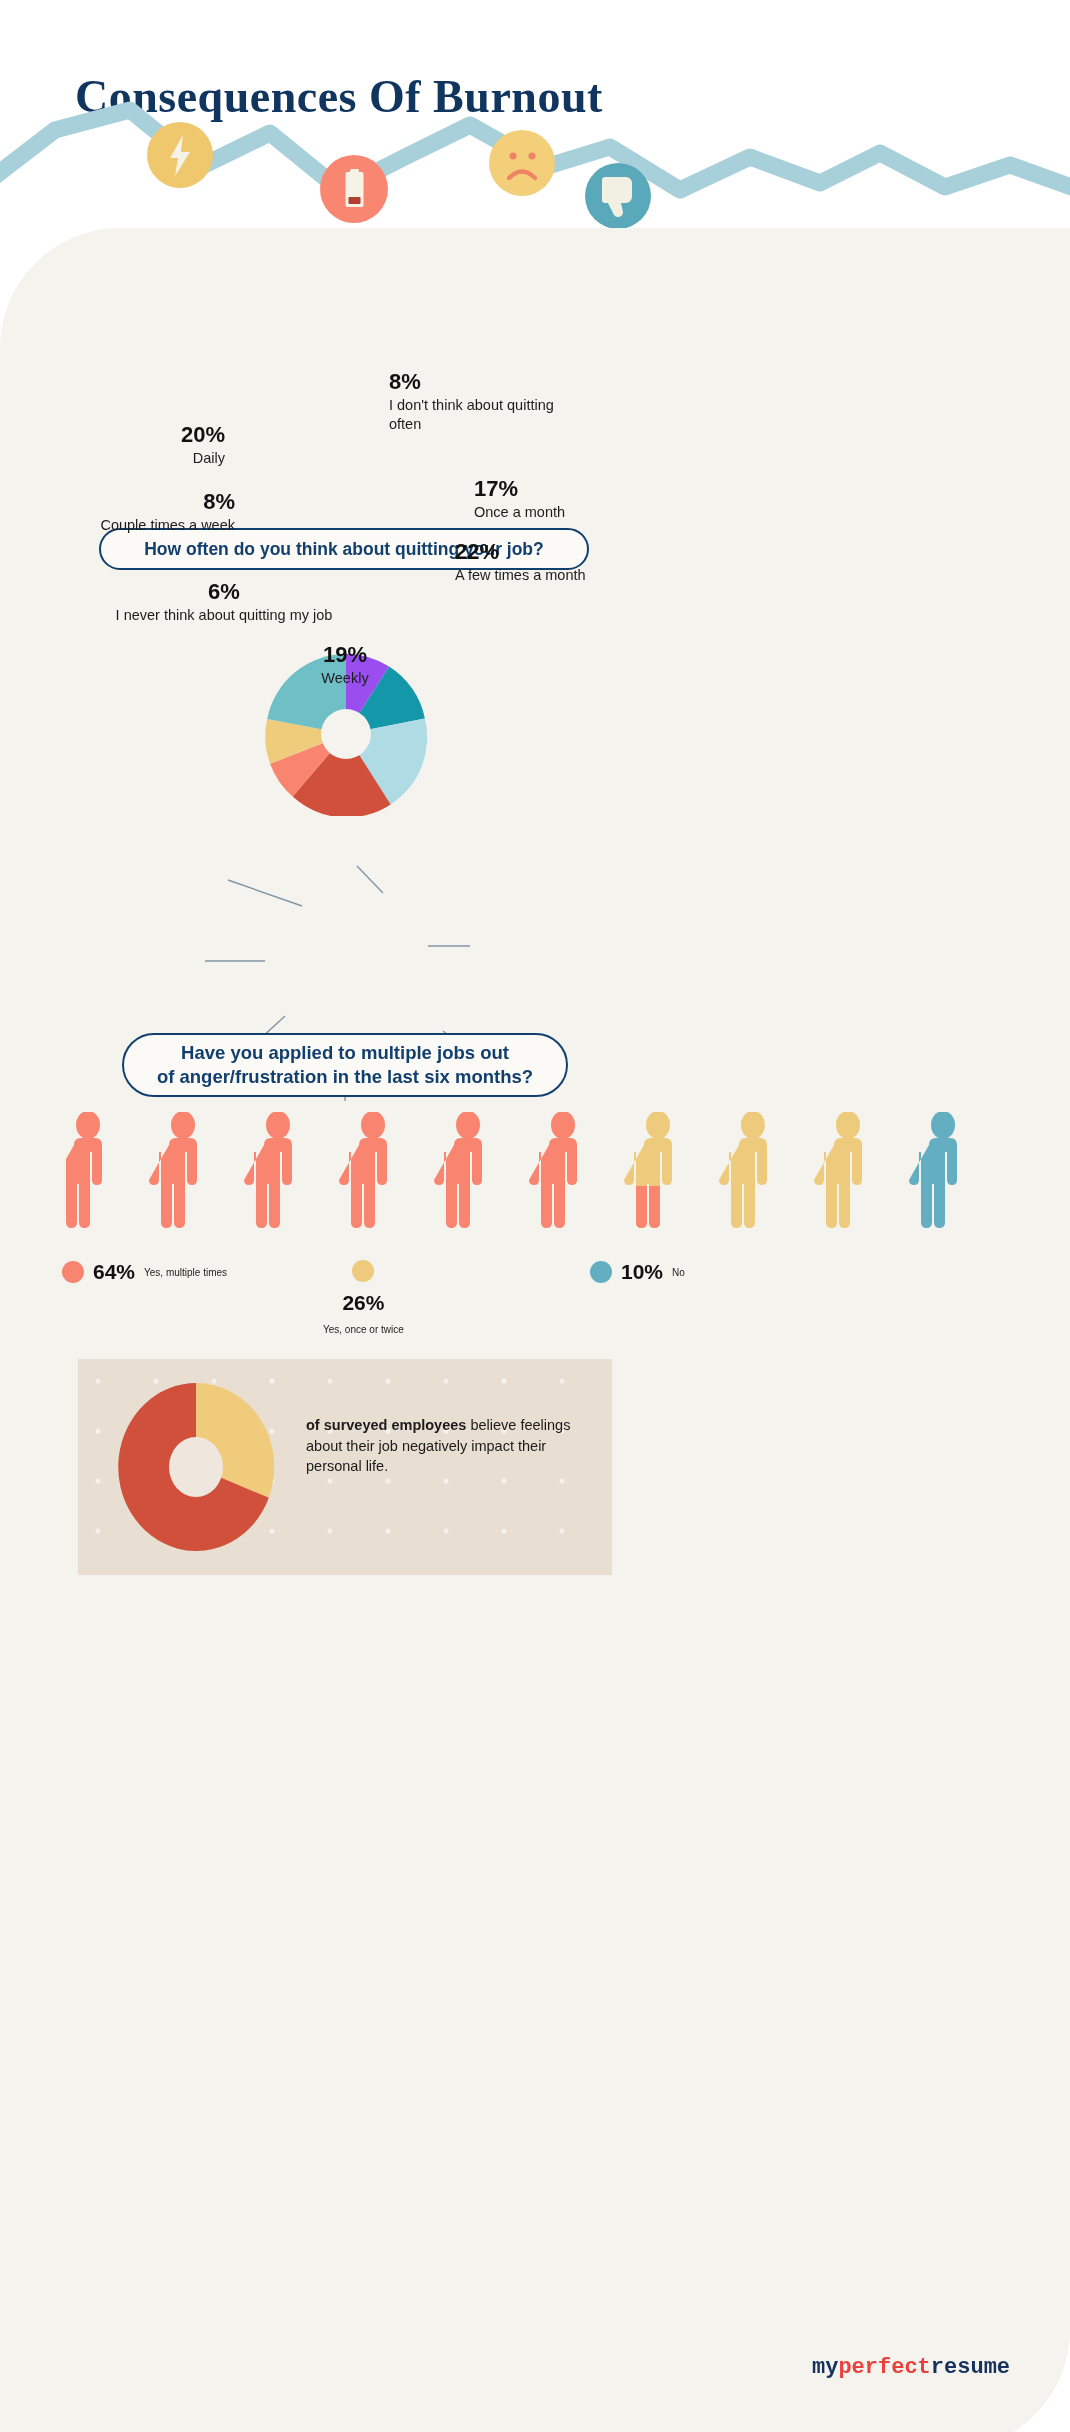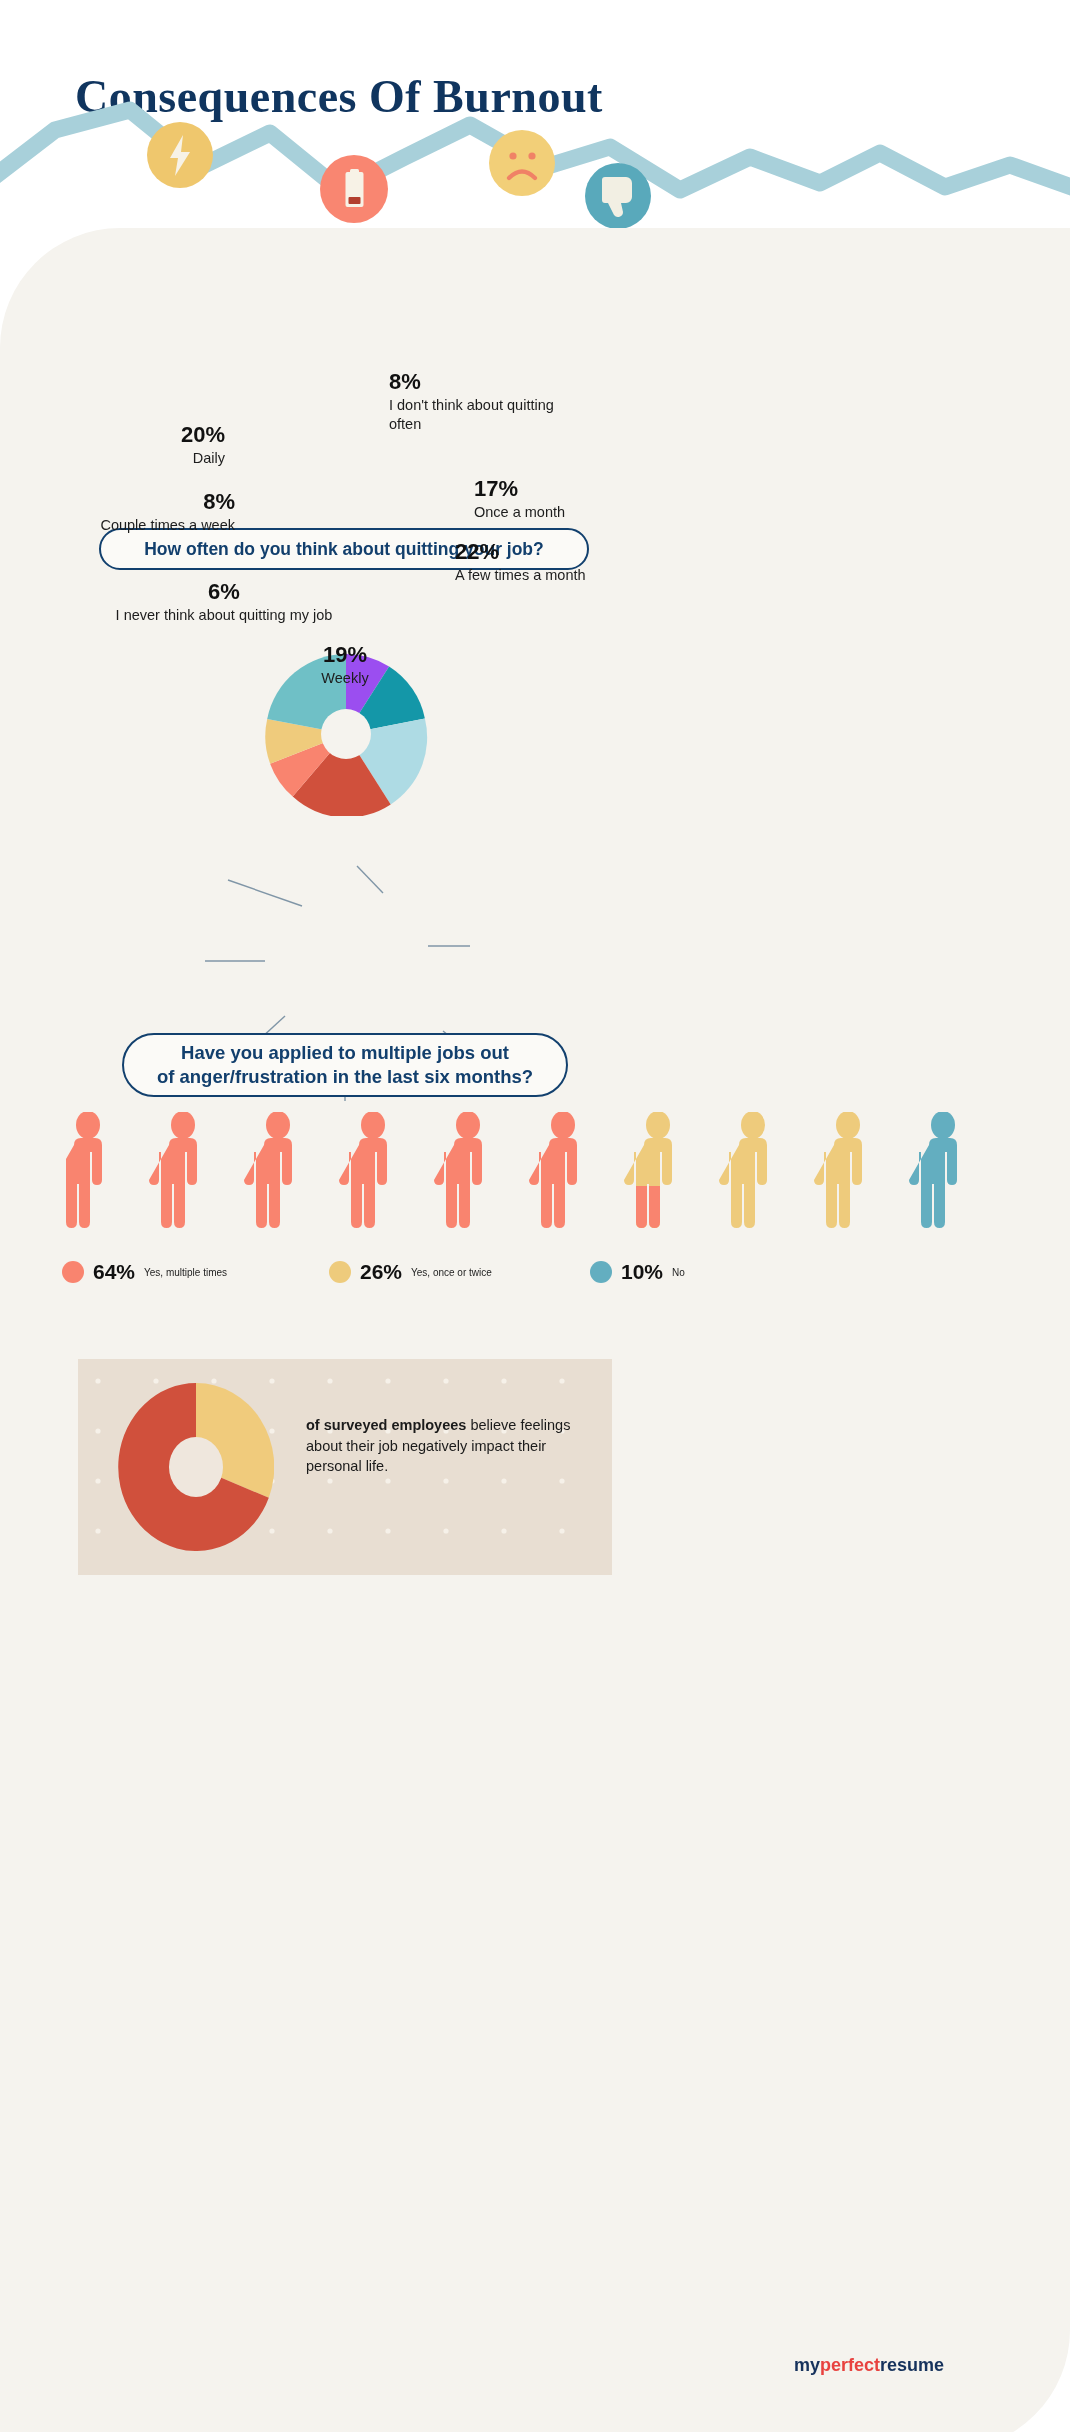--- a/index.html
+++ b/index.html
@@ -85,23 +85,23 @@
   }
   .dots { position: absolute; inset: 0; }
   .statdonut { position: absolute; left: 40px; top: 24px; width: 156px; height: 168px; }
   .stattext { position: absolute; left: 228px; top: 42px; width: 290px; }
   .stattext .big { font-size: 32px; font-weight: bold; color: #111; letter-spacing: -0.5px; }
   .stattext .body { margin-top: 14px; font-size: 14.5px; color: #1b1b1b; line-height: 1.42; }
   .stattext .body b { font-weight: bold; }
 
   
   .logo {
-    position: absolute; left: 794px; top: 2355px;
-    font-family: Liberation Sans, sans-serif;
-    font-weight: bold; font-size: 18px;
+    position: absolute; left: 812px; top: 2355px;
+    font-family: Liberation Mono, monospace;
+    font-weight: bold; font-size: 22px;
     color: #16325c; white-space: nowrap;
   }
   .logo .red { color: #e8423f; }
 </style>
 </head>
 <body>
 
 <div class="page">
 
   <div class="header">
@@ -249,21 +249,21 @@
         </g>
       </svg>
     </div>
 
     <div class="legend">
       <div class="litem" style="left:0px; top:0px;">
         <span class="lswatch" style="background:#f9846f"></span>
         <span class="lpct">64%</span>
         <span class="ldesc">Yes, multiple times</span>
       </div>
-      <div class="litem" style="left:267px; top:0px;">
+      <div class="litem" style="left:261px; top:0px;flex-direction:column;">
         <span class="lswatch" style="background:#eecb7c"></span>
         <span class="lpct">26%</span>
         <span class="ldesc">Yes, once or twice</span>
       </div>
       <div class="litem" style="left:528px; top:0px;">
         <span class="lswatch" style="background:#63aec0"></span>
         <span class="lpct">10%</span>
         <span class="ldesc">No</span>
       </div>
     </div>

